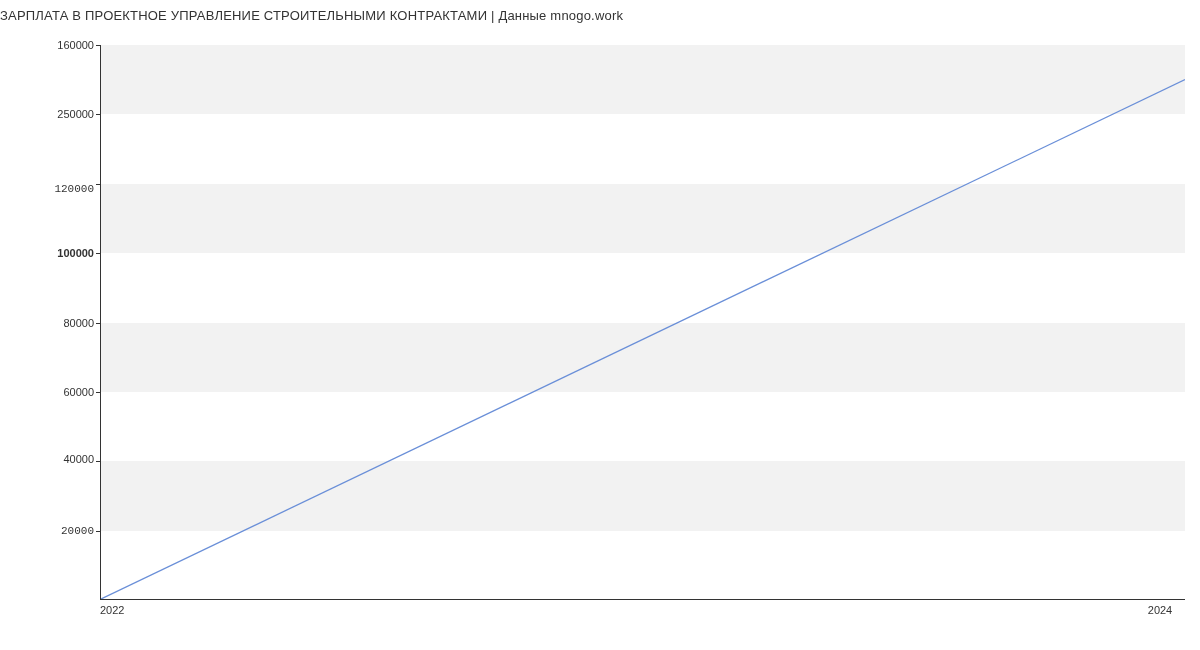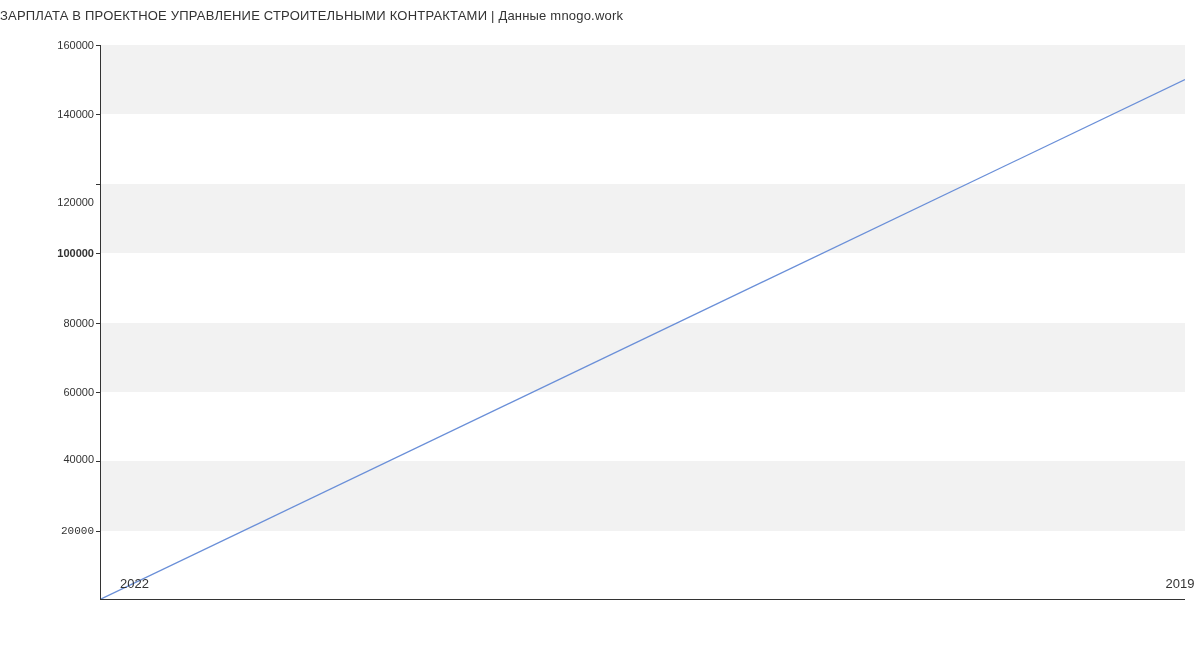--- a/index.html
+++ b/index.html
@@ -54,25 +54,24 @@
     }
     .y-tick-mark {
       position: absolute;
       left: 96px;
       width: 4px;
       height: 1px;
       background: #333333;
     }
     .x-tick-label {
       position: absolute;
-      top: 576px;
+      top: 604px;
       transform: translateX(-50%);
-      font-size: 13px;
+      font-size: 11px;
       color: #333333;
-      margin-left: 20px;
     }
   </style>
 </head>
 <body>
 
 <div class="title">ЗАРПЛАТА В ПРОЕКТНОЕ УПРАВЛЕНИЕ СТРОИТЕЛЬНЫМИ КОНТРАКТАМИ | Данные mnogo.work</div>
 
 <div class="plot-area">
 
   <div class="band" style="top:0px; height:69.375px;"></div>
@@ -93,23 +92,23 @@
 
 <div class="y-tick-label" style="top:391.875px;margin-left:20px;">60000</div>
 <div class="y-tick-mark" style="top:391.875px;"></div>
 
 <div class="y-tick-label" style="top:322.5px;">80000</div>
 <div class="y-tick-mark" style="top:322.5px;"></div>
 
 <div class="y-tick-label" style="top:253.125px;font-weight:bold;">100000</div>
 <div class="y-tick-mark" style="top:253.125px;"></div>
 
-<div class="y-tick-label" style="top:202px;">120000</div>
+<div class="y-tick-label" style="top:189px;font-family:Liberation Mono, monospace;">120000</div>
 <div class="y-tick-mark" style="top:183.75px;"></div>
 
-<div class="y-tick-label" style="top:114.375px;">140000</div>
+<div class="y-tick-label" style="top:114.375px;">250000</div>
 <div class="y-tick-mark" style="top:114.375px;"></div>
 
 <div class="y-tick-label" style="top:45px;">160000</div>
 <div class="y-tick-mark" style="top:45px;"></div>
 
 <div class="x-tick-label" style="left:100px; transform:none;">2022</div>
-<div class="x-tick-label" style="left:1160px;">2019</div>
+<div class="x-tick-label" style="left:1160px;">2024</div>
 
 </body></html>

